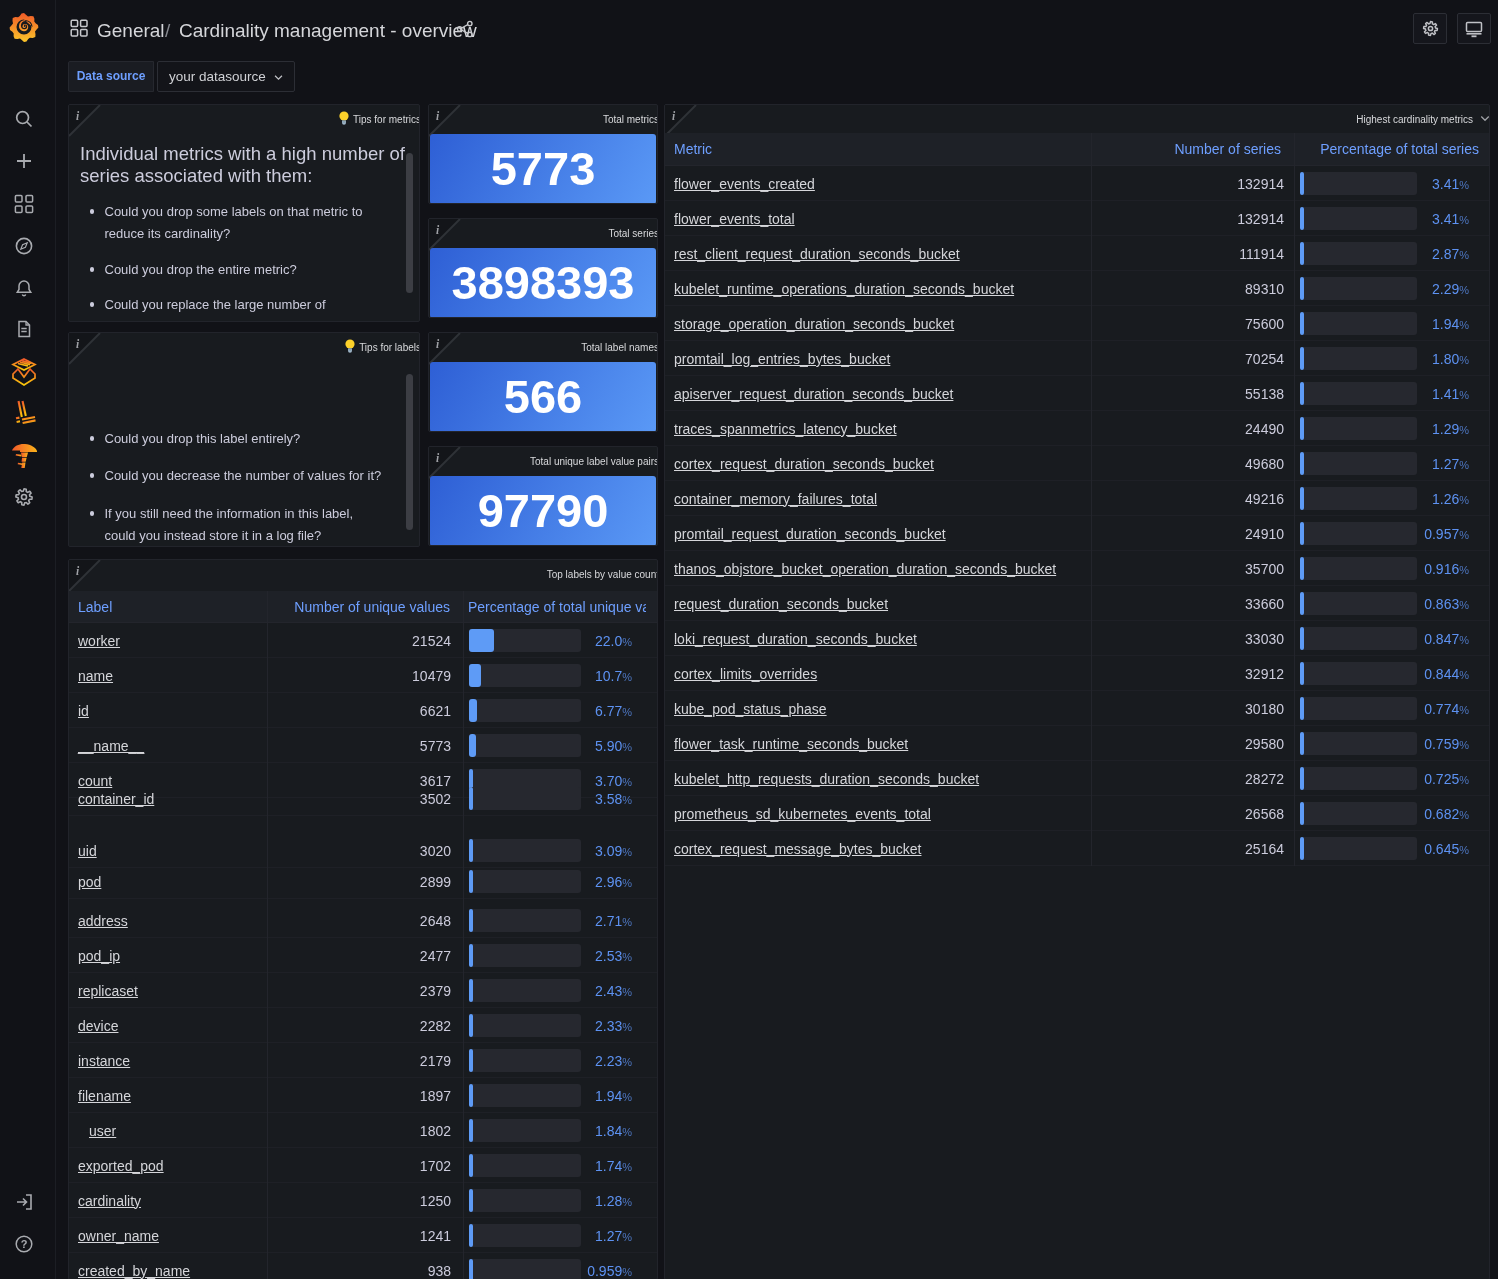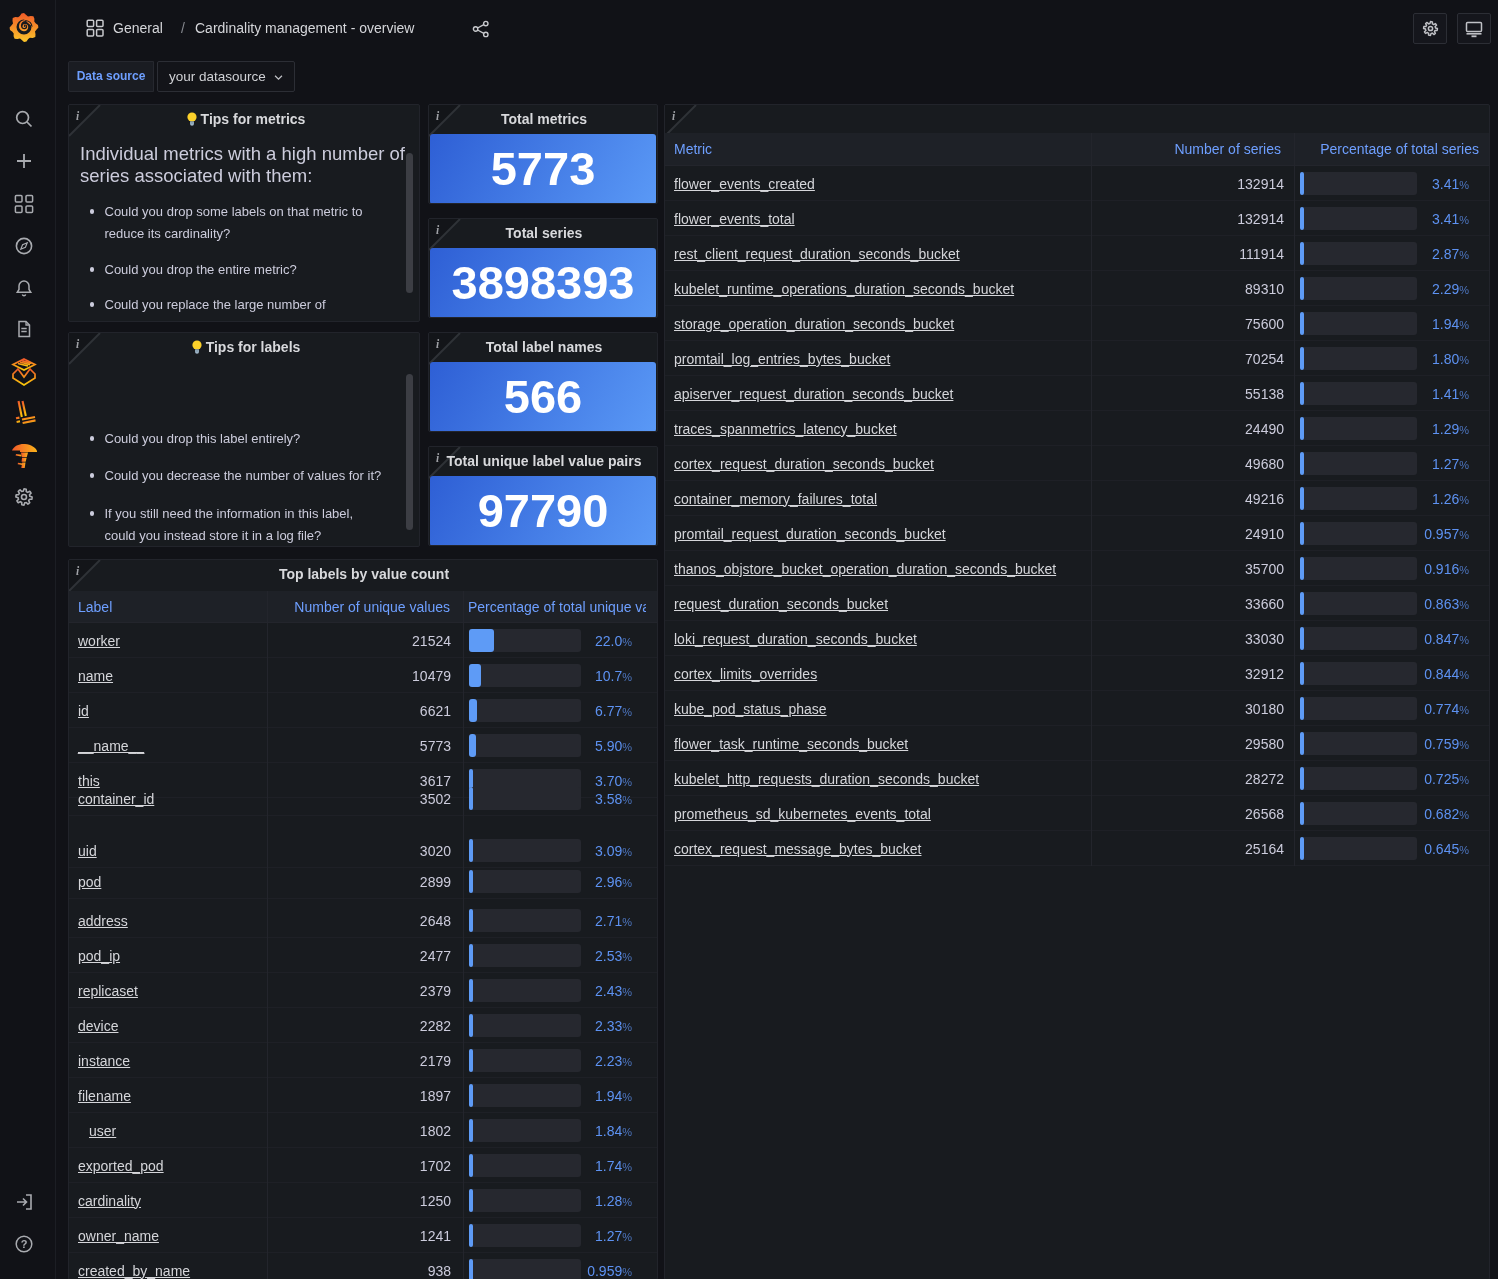--- a/index.html
+++ b/index.html
@@ -1,27 +1,27 @@
 <!DOCTYPE html>
 <html><head><meta charset="utf-8"><title>Cardinality management - overview</title>
 <style>
 * { margin:0; padding:0; box-sizing:border-box; }
 html,body { width:1498px; height:1279px; background:#111217; overflow:hidden;
   font-family:"Liberation Sans", sans-serif; }
 #sidebar { position:absolute; left:0; top:0; width:56px; height:1279px; border-right:1px solid #1c1e24; }
 .sic { position:absolute; left:14px; }
 #topbar { position:absolute; left:56px; top:0; width:1442px; height:56px; }
-.crumb { position:absolute; top:20px; font-size:14px; color:#d5d6da;margin-left:16px; }
+.crumb { position:absolute; top:20px; font-size:19px; color:#d5d6da; }
 .btn { position:absolute; top:13px; width:34px; height:31px; background:#15161c; border:1px solid #2c2e35; border-radius:2px; text-align:center; padding-top:6px; }
 #submenu { position:absolute; left:68px; top:61px; height:31px; }
 .dslabel { position:absolute; left:0; top:0; width:86px; height:31px; background:#1a1c22; border:1px solid #26282f; color:#6e9fff; font-size:12px; font-weight:bold; line-height:29px; text-align:center; border-radius:2px 0 0 2px; }
 .dsval { position:absolute; left:89px; top:0; width:138px; height:31px; background:#131419; border:1px solid #2c2e35; border-radius:2px; color:#d0d1d5; font-size:13.5px; line-height:29px; padding-left:11px; }
 .panel { position:absolute; background:#181b1f; border:1px solid #22242b; border-radius:2px; overflow:hidden; }
 .icorner { position:absolute; left:0; top:0; }
-.ptitle { position:absolute; top:0; left:0; height:28px; line-height:29px; text-align:center; font-size:14px; font-weight:bold; color:#d8d9dc; letter-spacing:0; white-space:nowrap; }
+.ptitle { position:absolute; top:0; left:0; height:28px; line-height:29px; text-align:right; font-size:10px; font-weight:normal; color:#d8d9dc; letter-spacing:0; white-space:nowrap; }
 .statbody { position:absolute; left:1px; right:1px; top:29px; height:70px; border-radius:3px;
   background:linear-gradient(120deg, #2e5fd5 0%, #5a99f6 100%);
   color:#fff; font-size:47px; font-weight:bold; text-align:center; line-height:70px; }
 .heading { position:absolute; left:11px; font-size:18.5px; line-height:22px; color:#ccccdc; }
 .bullet { position:absolute; left:11px; }
 .dot { position:absolute; left:9.5px; top:8px; width:4.5px; height:4.5px; border-radius:50%; background:#ccccdc; }
 .btxt { position:absolute; left:24.5px; top:0; width:300px; font-size:13px; line-height:22px; color:#ccccdc; white-space:nowrap; }
 .sbar { position:absolute; left:337px; width:7px; border-radius:4px; background:#3c3e44; }
 .theader { position:absolute; left:0; background:#1e2127; border-bottom:1px solid #23252c; }
 .hcell { position:absolute; top:0; line-height:32px; font-size:14px; color:#6e9fff; white-space:nowrap; }
@@ -286,21 +286,21 @@
         <span class="pct" style="right:27px">6.77<i>%</i></span>
       </div>
 <div class="trow" style="top:168px;height:35px;width:590px">
         <span class="lnk" style="left:9px">__name__</span>
         <span class="num" style="right:208px">5773</span>
         <span class="track" style="left:400px;width:112px"></span>
         <span class="fill" style="left:400px;width:7px"></span>
         <span class="pct" style="right:27px">5.90<i>%</i></span>
       </div>
 <div class="trow" style="top:203px;height:35px;width:590px">
-        <span class="lnk" style="left:9px">this</span>
+        <span class="lnk" style="left:9px">count</span>
         <span class="num" style="right:208px">3617</span>
         <span class="track" style="left:400px;width:112px"></span>
         <span class="fill" style="left:400px;width:4px"></span>
         <span class="pct" style="right:27px">3.70<i>%</i></span>
       </div>
 <div class="trow" style="top:221px;height:35px;width:590px">
         <span class="lnk" style="left:9px">container_id</span>
         <span class="num" style="right:208px">3502</span>
         <span class="track" style="left:400px;width:112px"></span>
         <span class="fill" style="left:400px;width:4px"></span>
@@ -400,20 +400,23 @@
     </div>
   <div class="vsep" style="left:197.5px;top:31px;height:697px"></div>
     <div class="vsep" style="left:393.5px;top:31px;height:697px"></div>
 </div>
 <div class="panel" style="left:664px;top:104px;width:826px;height:1176px">
   <svg class="icorner" width="32" height="32" viewBox="0 0 32 32">
 <path d="M0 0 H31 L0 31 Z" fill="#131519"></path>
 <path d="M31 0 L0 31" stroke="#2f3237" stroke-width="2"></path>
 <text x="7" y="14.5" font-family="Liberation Serif, serif" font-style="italic" font-weight="bold" font-size="11.5" fill="#9fa1a6">i</text>
 </svg>
+  <div class="ptitle" style="width:826px">Highest cardinality metrics<svg width="12" height="12" viewBox="0 0 16 16" style="margin-left:6px;vertical-align:-1px">
+        <path d="M3 6 L8 11 L13 6" stroke="#9fa1a6" stroke-width="1.7" fill="none"></path>
+      </svg></div>
   <div class="theader" style="top:28px;width:826px;height:33px">
       <span class="hcell" style="left:9px">Metric</span>
       <span class="hcell" style="right:210px">Number of series</span>
       <span class="hcell" style="right:12px">Percentage of total series</span>
     </div>
   <div class="rows" style="top:0px">
       <div class="trow" style="top:61px;height:35px;width:826px">
         <span class="lnk" style="left:9px">flower_events_created</span>
         <span class="num" style="right:207px">132914</span>
         <span class="track" style="left:635px;width:117px"></span>

